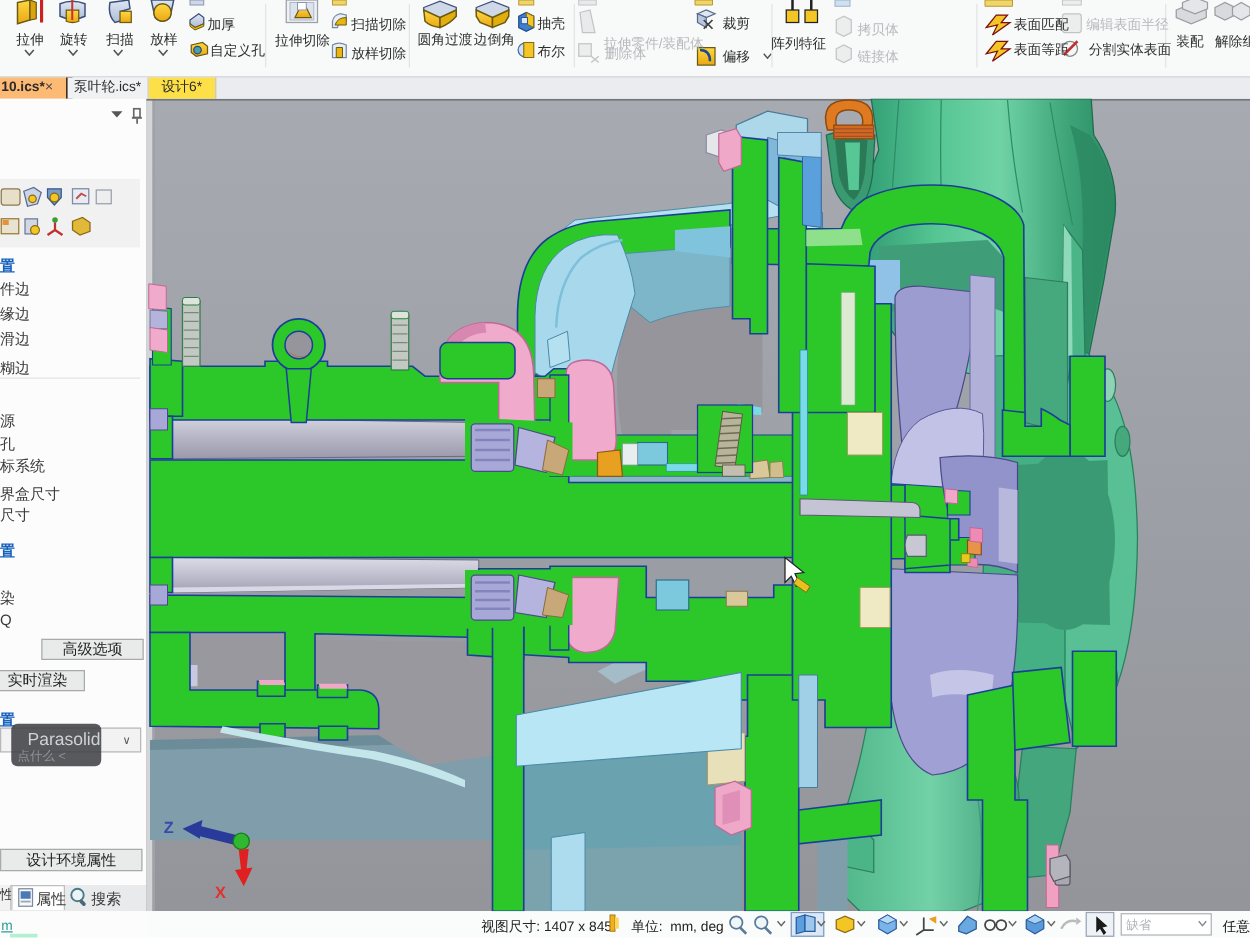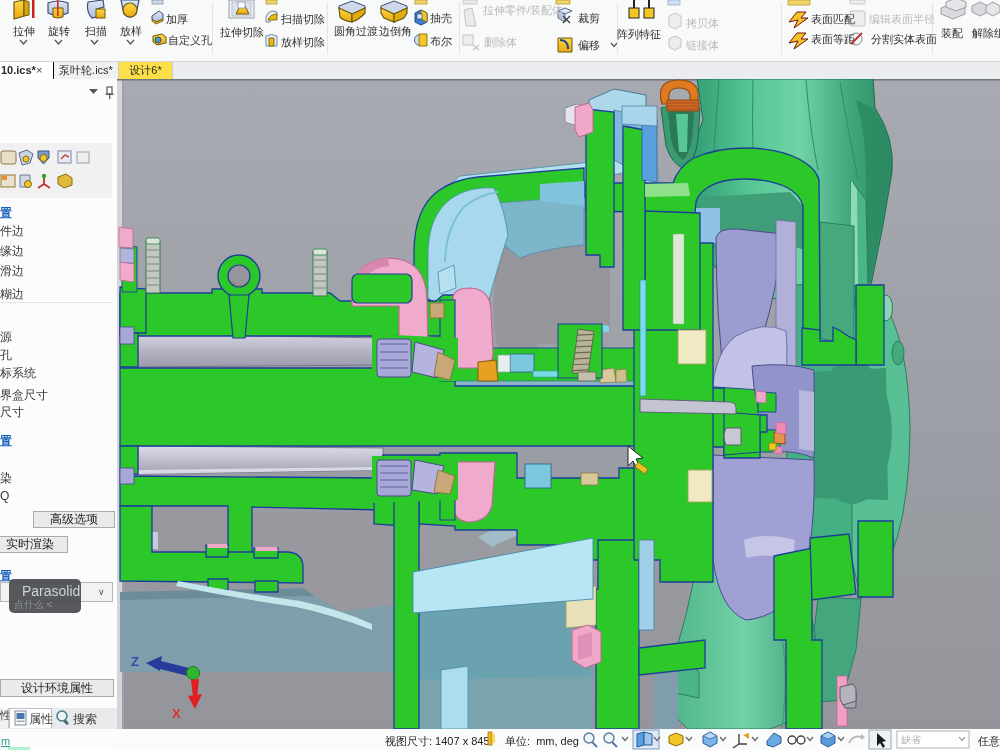--- a/index.html
+++ b/index.html
@@ -142,37 +142,37 @@
 <span class="tl" style="left:120px;top:24px">放样</span>
 <span class="tl" style="left:166px;top:12px">加厚</span>
 <span class="tl" style="left:168px;top:33px">自定义孔</span>
 <span class="tl" style="left:220px;top:25px">拉伸切除</span>
 <span class="tl" style="left:281px;top:12px">扫描切除</span>
 <span class="tl" style="left:281px;top:35px">放样切除</span>
 <span class="tl" style="left:334px;top:24px">圆角过渡</span>
 <span class="tl" style="left:379px;top:24px">边倒角</span>
 <span class="tl" style="left:430px;top:11px">抽壳</span>
 <span class="tl" style="left:430px;top:34px">布尔</span>
-<span class="tg" style="left:483px;top:3px">拉伸零件/装配体</span>
+<span class="tg" style="left:483px;top:27px">拉伸零件/装配体</span>
 <span class="tg" style="left:484px;top:35px">删除体</span>
 <span class="tl" style="left:578px;top:11px">裁剪</span>
 <span class="tl" style="left:578px;top:38px">偏移</span>
 <span class="tl" style="left:617px;top:27px">阵列特征</span>
 <span class="tg" style="left:686px;top:16px">拷贝体</span>
 <span class="tg" style="left:686px;top:38px">链接体</span>
 <span class="tl" style="left:811px;top:12px">表面匹配</span>
 <span class="tl" style="left:811px;top:32px">表面等距</span>
 <span class="tg" style="left:869px;top:12px">编辑表面半径</span>
 <span class="tl" style="left:871px;top:32px">分割实体表面</span>
 <span class="tl" style="left:941px;top:26px">装配</span>
 <span class="tl" style="left:972px;top:26px">解除组</span>
 </div>
 
 <div id="tabbar">
-  <div class="tab" style="left:0;width:53px;background:#ffffff;border-right:5px solid #000000;">
+  <div class="tab" style="left:0;width:53px;background:#fdba74;border-right:5px solid #000000;">
     <b style="position:absolute;left:1px;top:0;font-weight:bold;">10.ics*</b>
     <span style="position:absolute;left:36px;top:0;color:#444;font-weight:normal;">×</span>
   </div>
   <div class="tab" style="left:54px;width:64px;background:#f0f1f3;border-right:1px solid #c8cacd;">泵叶轮.ics*</div>
   <div class="tab" style="left:119px;width:53px;background:#fde047;border-right:1px solid #c8cacd;">设计6*</div>
 </div>
 
 <div id="leftpanel">
   <svg width="117" height="650" style="position:absolute;left:0;top:0">
     <path d="M89,10 l4.5,5 l4.5,-5 Z" fill="#555"></path>

